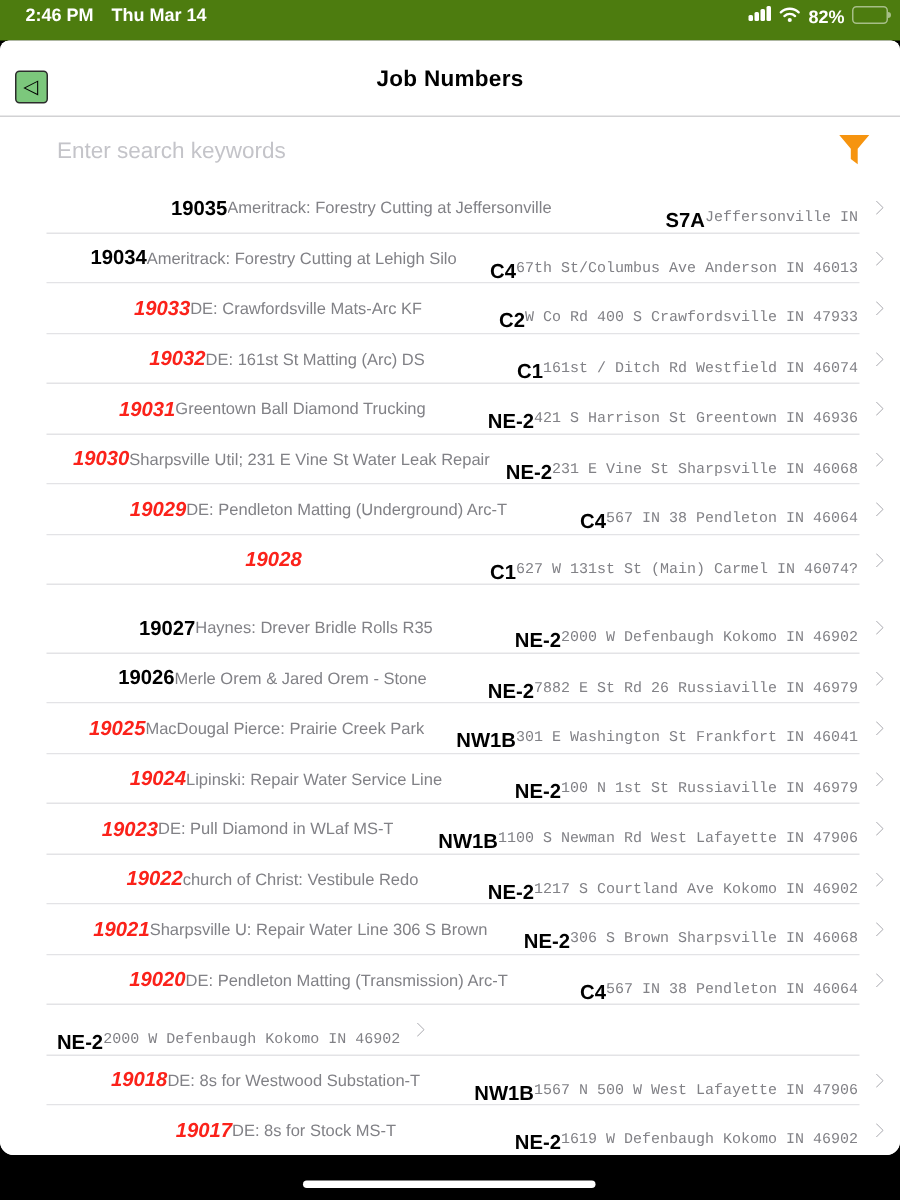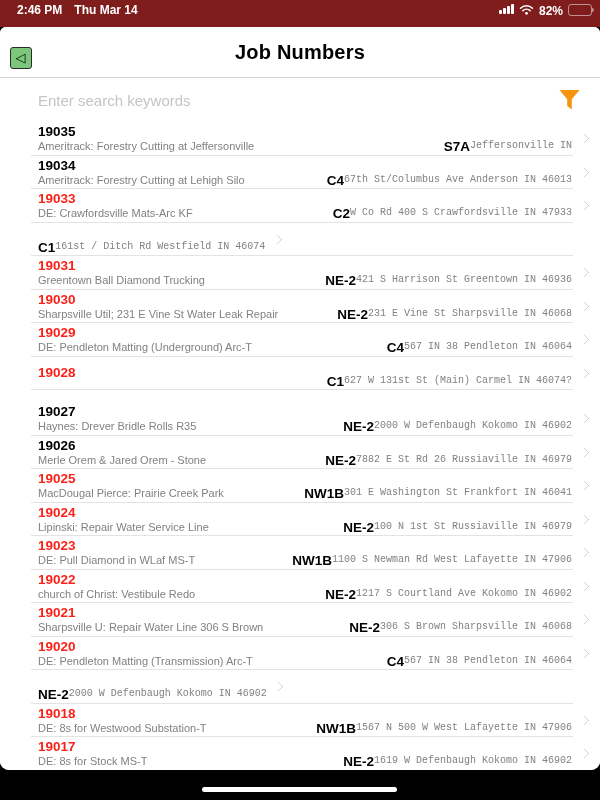--- a/index.html
+++ b/index.html
@@ -6,42 +6,42 @@
   html,body { width:600px; height:800px; }
   body {
     background:#000;
     font-family:"Liberation Sans","DejaVu Sans",sans-serif;
     position:relative; overflow:hidden;
     -webkit-font-smoothing:antialiased;
   }
   
   .statusbar {
     position:absolute; top:0; left:0; width:600px; height:27px;
-    background:#7f1d1d; color:#fff; display:flex; align-items:flex-start;
+    background:#4d7c0f; color:#fff; display:flex; align-items:flex-start;
     padding:3px 8px 0 17px; font-size:12px; font-weight:700;
   }
   .sb-left { display:flex; gap:12px; }
   .sb-right { margin-left:auto; display:flex; align-items:flex-start; gap:5px; padding-top:1px; }
   .sig { display:flex; align-items:flex-end; gap:1.5px; height:10px; }
   .sig span { width:2.5px; background:#fff; border-radius:1px; display:block; }
   .sig .b1{height:4px}.sig .b2{height:6px}.sig .b3{height:8px}.sig .b4{height:10px}
   .batt { width:24px; height:11.5px; border:1px solid rgba(255,255,255,.5); border-radius:3px; position:relative; padding:1.5px; }
   .batt .fill { height:100%; width:80%; background:#fff; border-radius:1.5px; }
   .batt::after { content:''; position:absolute; right:-3px; top:3.2px; width:1.8px; height:4px; background:rgba(255,255,255,.5); border-radius:0 2px 2px 0; }
   
   .window {
     position:absolute; top:27px; left:0; width:600px; height:743px;
     background:#fff; border-radius:6px 6px 9px 9px; overflow:hidden;
   }
   
   .navbar {
     height:51px; background:#fff; border-bottom:1px solid #d2d2d4;
     position:relative; display:flex; align-items:center; justify-content:center;
   }
-  .nav-title { font-size:20px; font-weight:700; color:#000; letter-spacing:.2px; }
+  .nav-title { font-size:15px; font-weight:700; color:#000; letter-spacing:.2px; }
   .back-btn {
     position:absolute; left:10px; top:20px; width:22px; height:22px;
     background:#7cc77c; border:1.5px solid #2c2c2c; border-radius:3px;
     display:flex; align-items:center; justify-content:center;
     font-size:13px; line-height:1; color:#000; cursor:pointer; padding:0 1px 1px 0;
   }
   
   .searchrow {
     height:44px; display:flex; align-items:center; padding:0 20px 0 38px;
     background:#fff; position:relative;
@@ -54,24 +54,24 @@
   .filter-btn { background:none; border:none; cursor:pointer; padding:0; margin-left:10px; display:flex; }
   
   .list { position:relative; }
   .group { position:relative; }
   .group::before { content:''; position:absolute; top:0; left:31px; right:27px; height:1px; background:#dfdfe2; }
   .row {
     height:33.5px; display:flex; align-items:center;
     padding:0 8px 0 38px; position:relative; cursor:pointer; background:#fff;
   }
   .row::after { content:''; position:absolute; left:31px; right:27px; bottom:0; height:1px; background:#e3e3e6; }
-  .row-left { flex:1; min-width:0; display:flex; flex-direction:column; justify-content:center; }
+  .row-left { flex:1; min-width:0; display:flex; justify-content:center;align-items:flex-end; }
   .row-right { text-align:right; display:flex; flex-direction:row; justify-content:center; margin-right:4px;margin-top:17px; }
   .job-number { font-size:13.5px; font-weight:700; color:#000; line-height:16px; white-space:nowrap; }
-  .row.red .job-number { color:#fb221a; }
+  .row.red .job-number { color:#fb221a;font-style:italic; }
   .job-title { font-size:11px; color:#818186; line-height:13.5px; white-space:nowrap; overflow:hidden; text-overflow:ellipsis; }
   .job-code { font-size:13.5px; font-weight:700; color:#000; line-height:16px; white-space:nowrap; }
   .job-location { font-size:10px; color:#818186; line-height:13.5px; white-space:nowrap;font-family:Liberation Mono, monospace; }
   .chevron { width:16px; display:flex; align-items:center; justify-content:center; }
   .chevron i {
     display:block; width:7px; height:7px;
     border-right:1.6px solid #c5c5c9; border-top:1.6px solid #c5c5c9;
     transform:rotate(45deg); border-radius:1px;
   }
   .section-gap { height:12px; background:#fff; }
@@ -160,20 +160,24 @@
     </div>
     <div class="row-right">
       <div class="job-code">C2</div>
       <div class="job-location">W Co Rd 400 S Crawfordsville IN 47933</div>
     </div>
     <div class="chevron">
             <i></i>
           </div>
   </div>
         <div class="row red">
+    <div class="row-left">
+      <div class="job-number">19032</div>
+      <div class="job-title">DE: 161st St Matting (Arc) DS</div>
+    </div>
     <div class="row-right">
       <div class="job-code">C1</div>
       <div class="job-location">161st / Ditch Rd Westfield IN 46074</div>
     </div>
     <div class="chevron">
             <i></i>
           </div>
   </div>
         <div class="row red">
     <div class="row-left">

